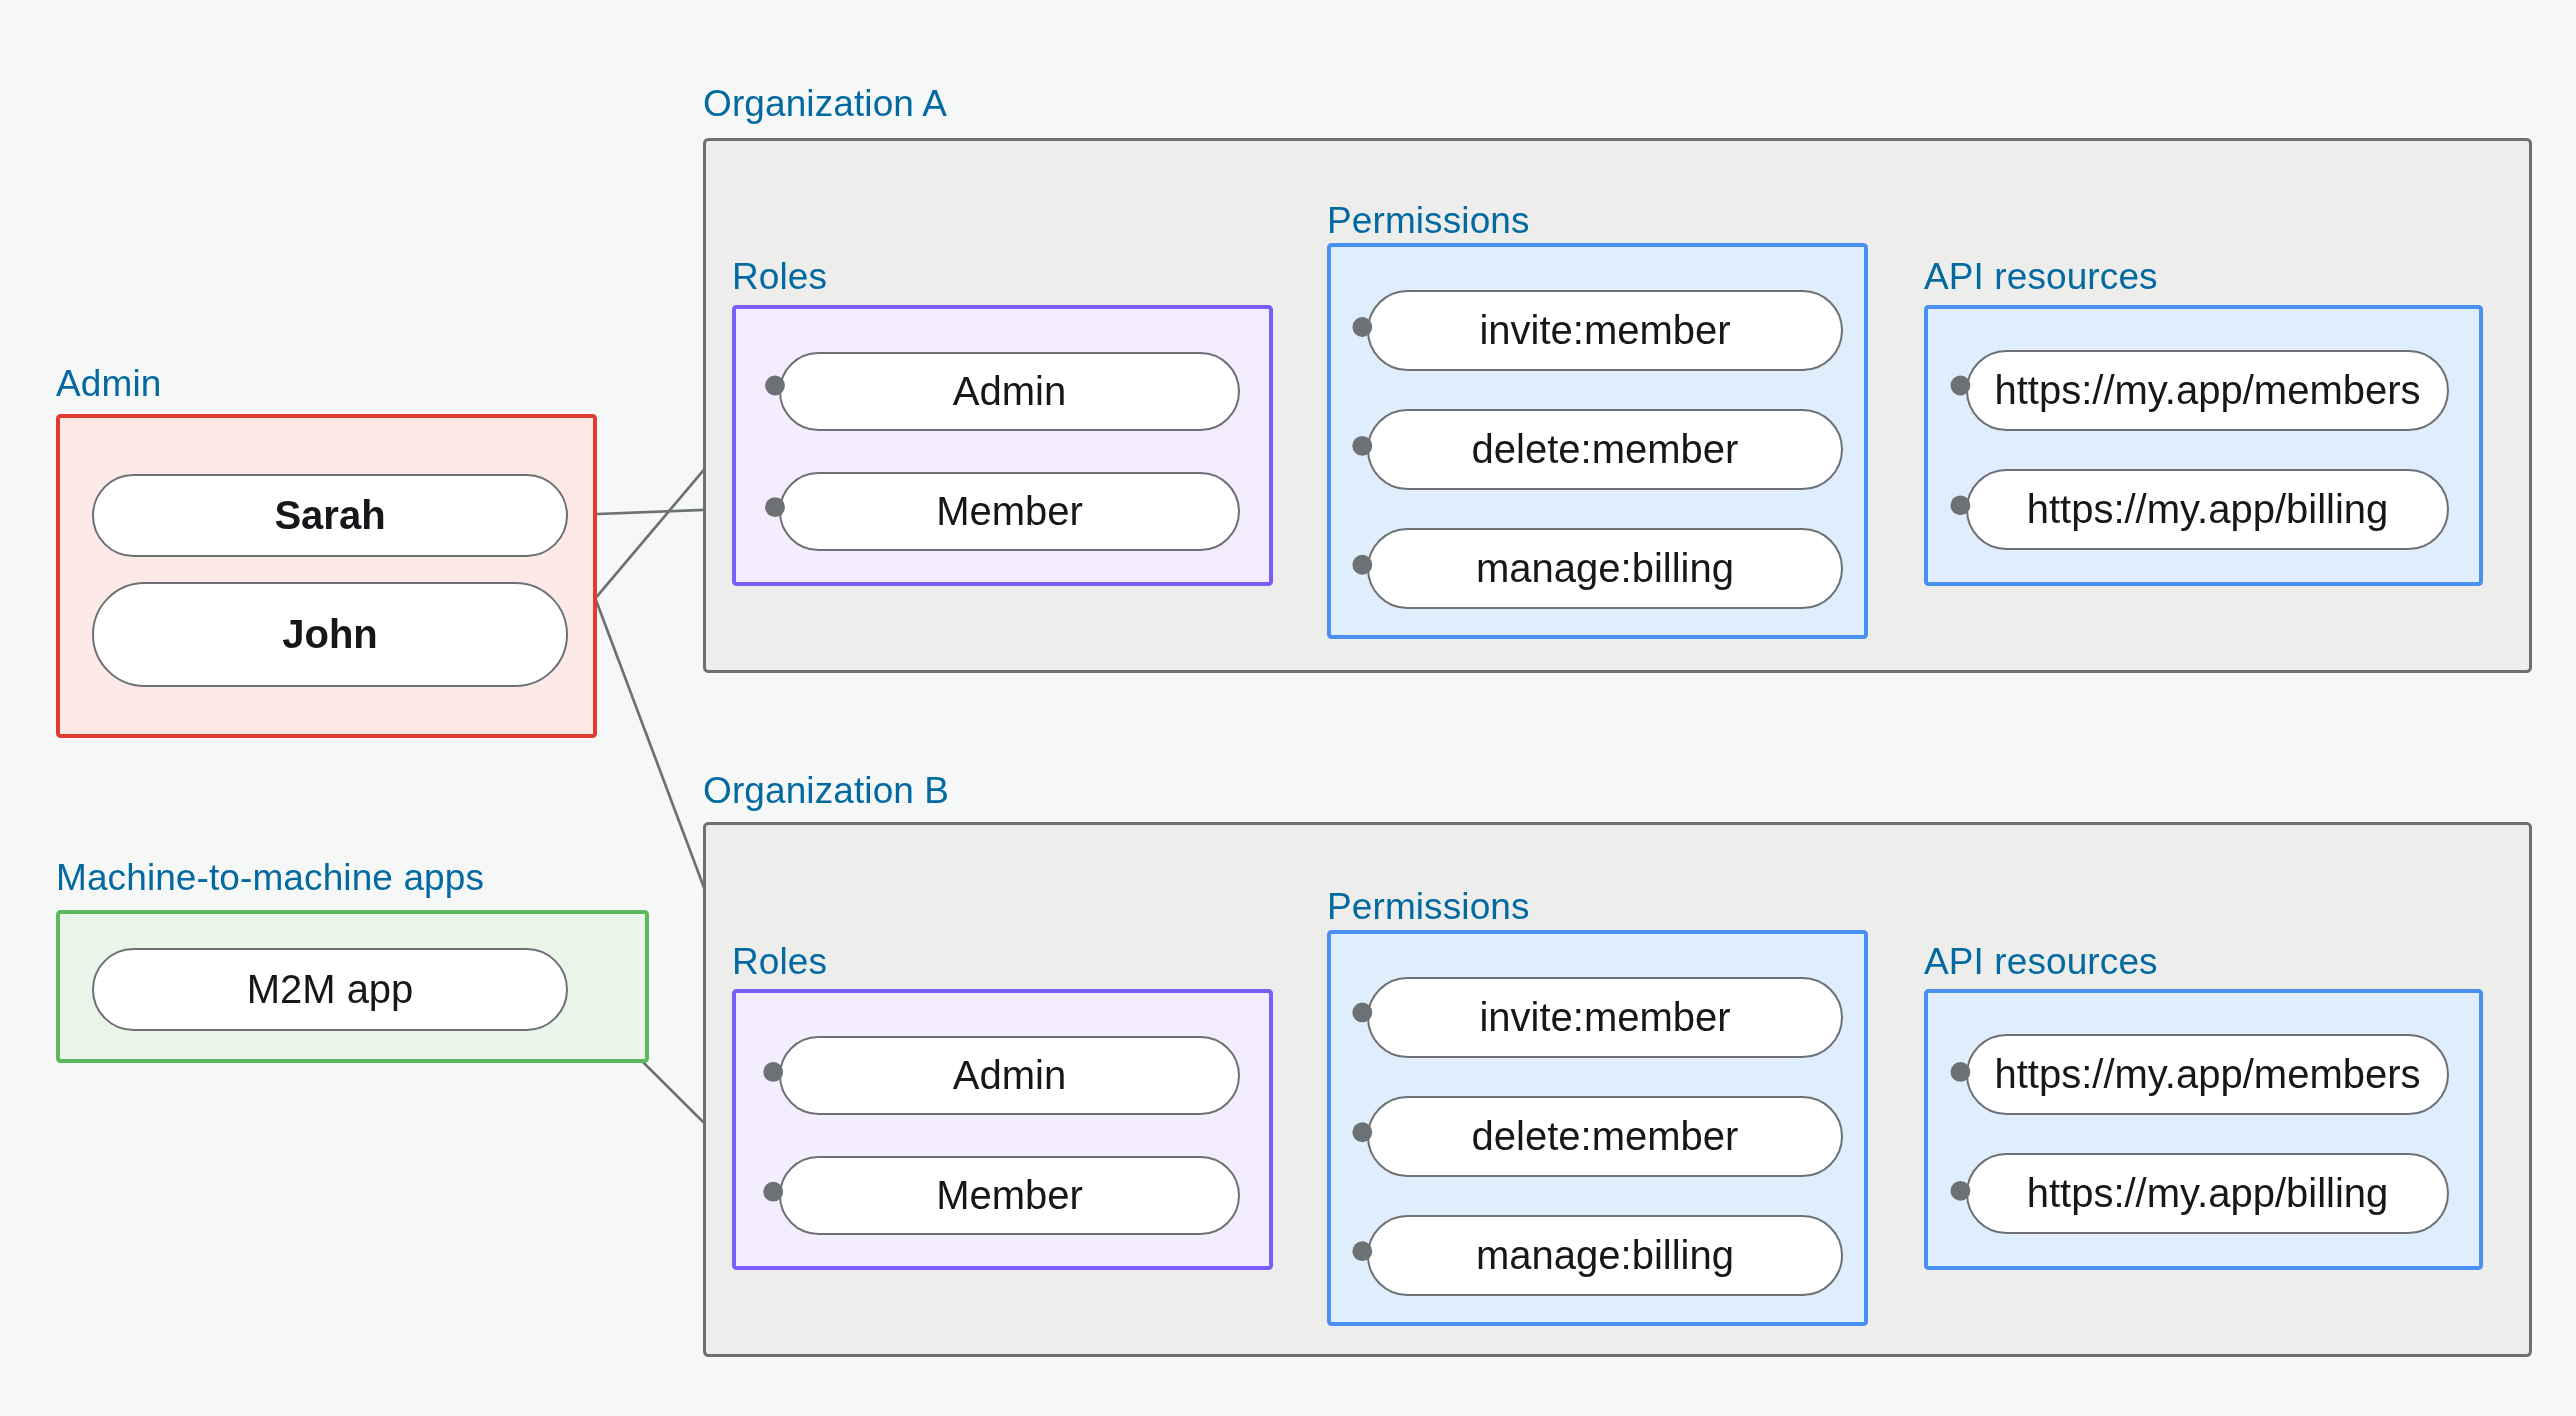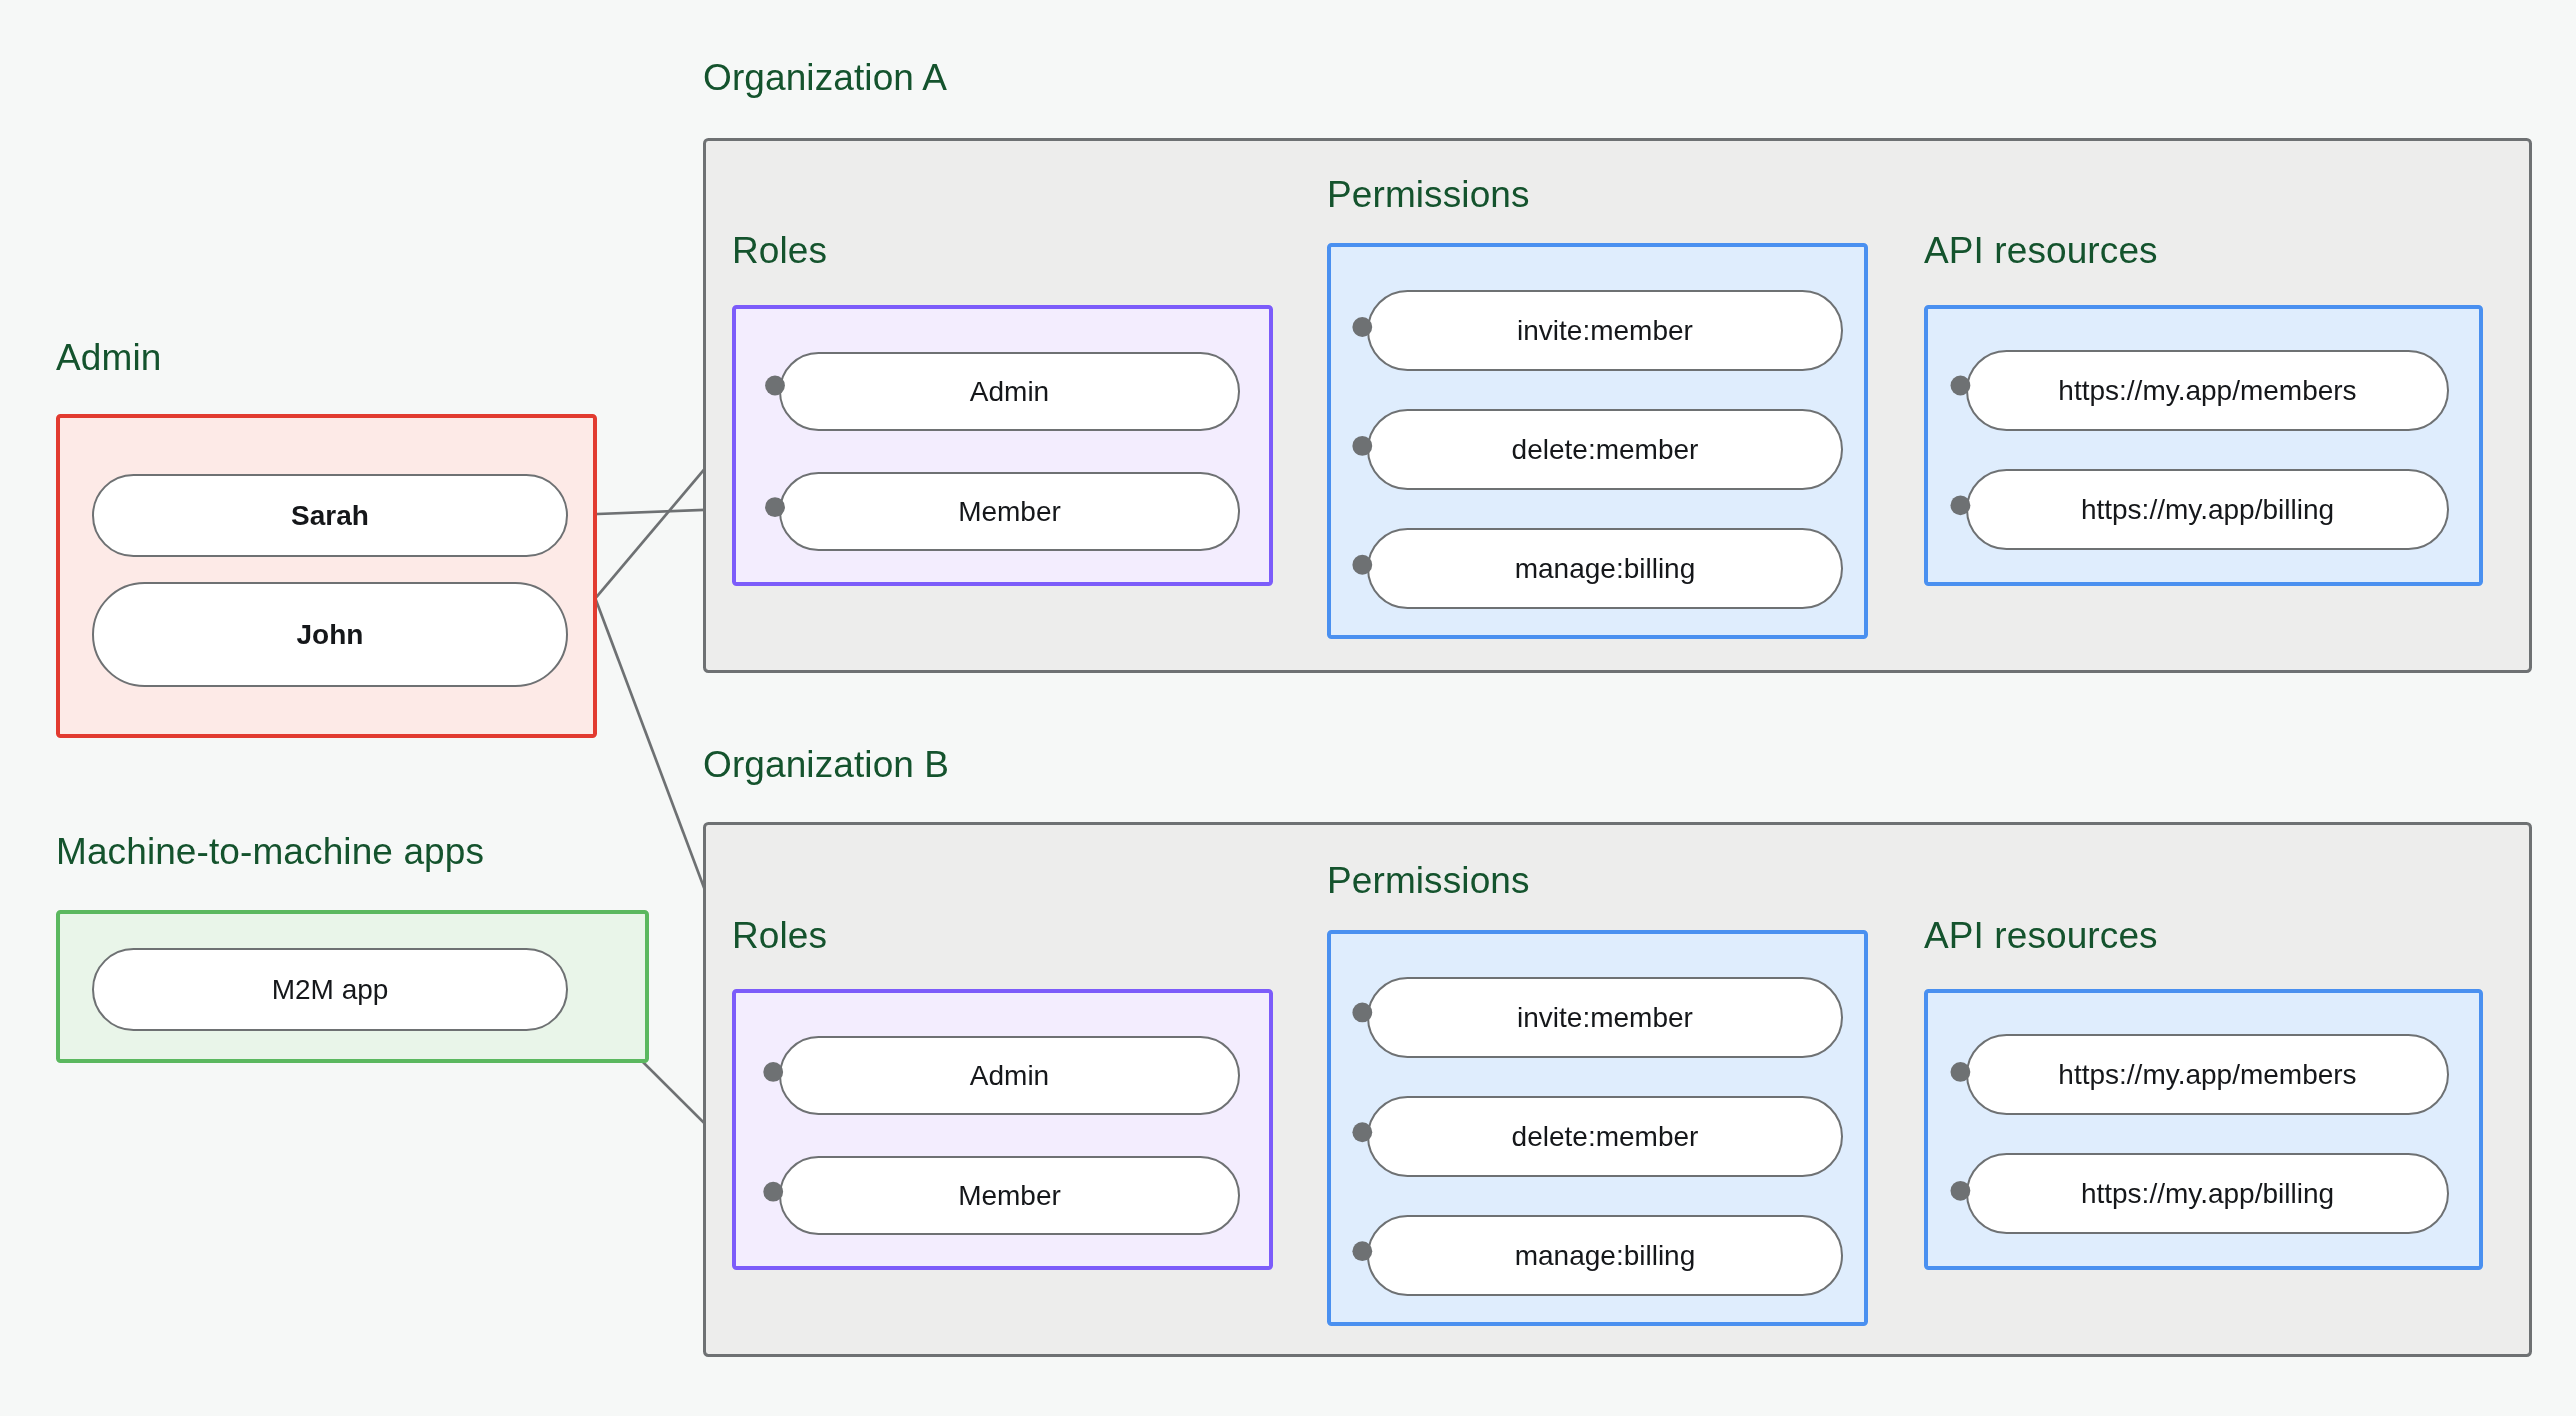--- a/index.html
+++ b/index.html
@@ -18,23 +18,24 @@
     overflow: hidden;
   }
   
   .abs { position: absolute; box-sizing: border-box; }
 
   
   .caption {
     position: absolute;
     font-size: 37px;
     line-height: 1;
-    color: #14532d;
+    color: #0369a1;
     white-space: nowrap;
     letter-spacing: 0.1px;
+    margin-top: 26px;
   }
 
   
   .org-box {
     position: absolute;
     box-sizing: border-box;
     background: #ededec;
     border: 3.6px solid #6e7173;
     border-radius: 5.4px;
   }
@@ -56,21 +57,21 @@
   
   .pill {
     position: absolute;
     box-sizing: border-box;
     background: #ffffff;
     border: 2.7px solid #6e7173;
     border-radius: 900px;
     display: flex;
     align-items: center;
     justify-content: center;
-    font-size: 28px;
+    font-size: 40px;
     color: #15171a;
     white-space: nowrap;
   }
 
   
   #edges {
     position: absolute;
     left: 0; top: 0;
     width: 2576px;
     height: 1416px;

